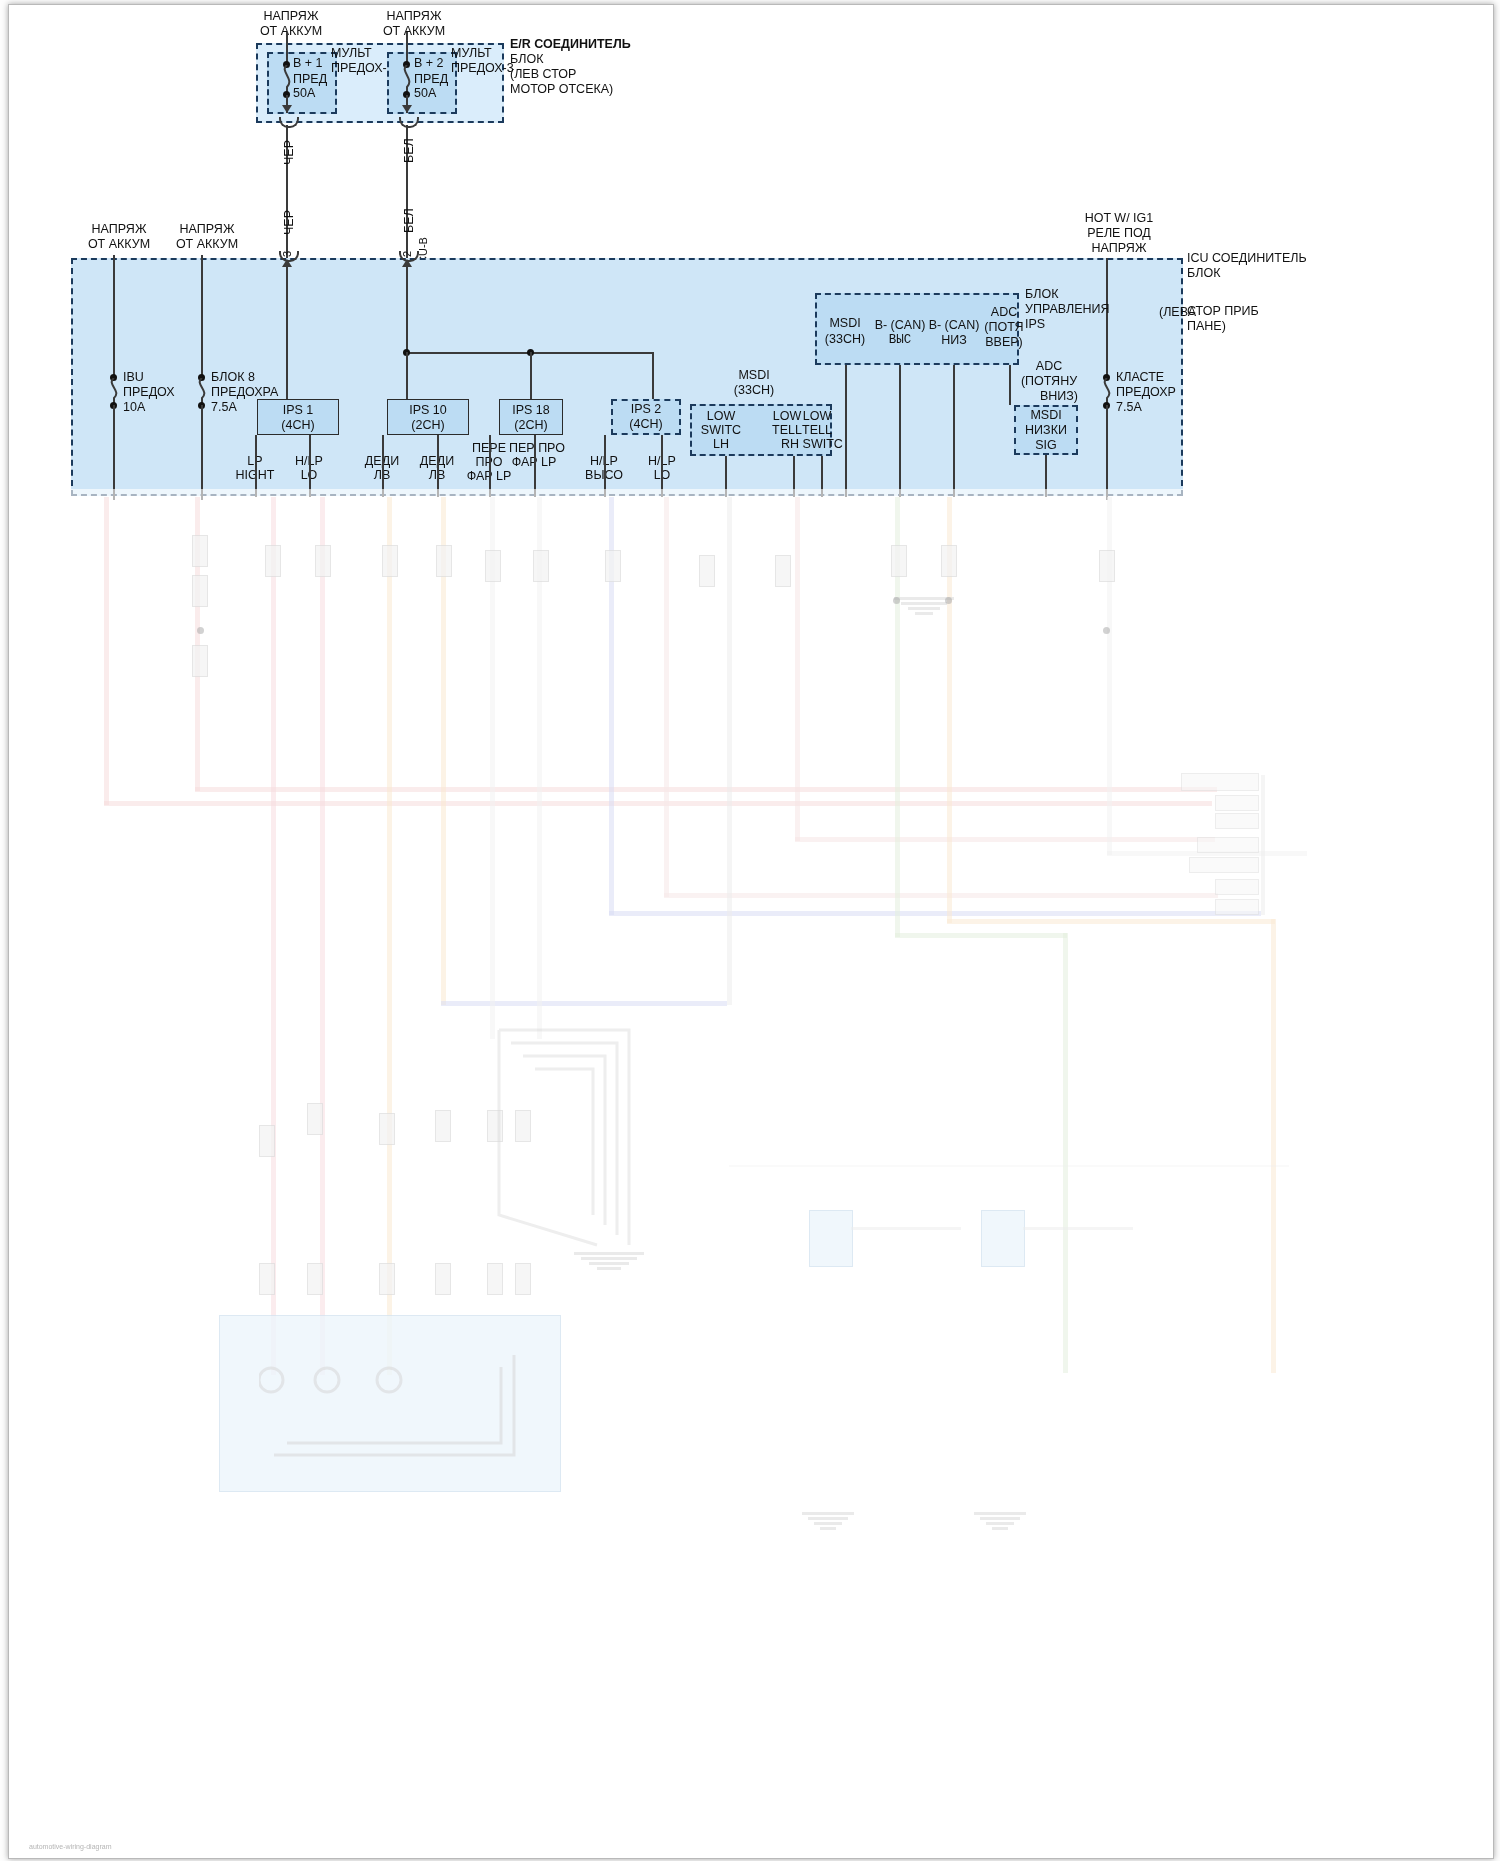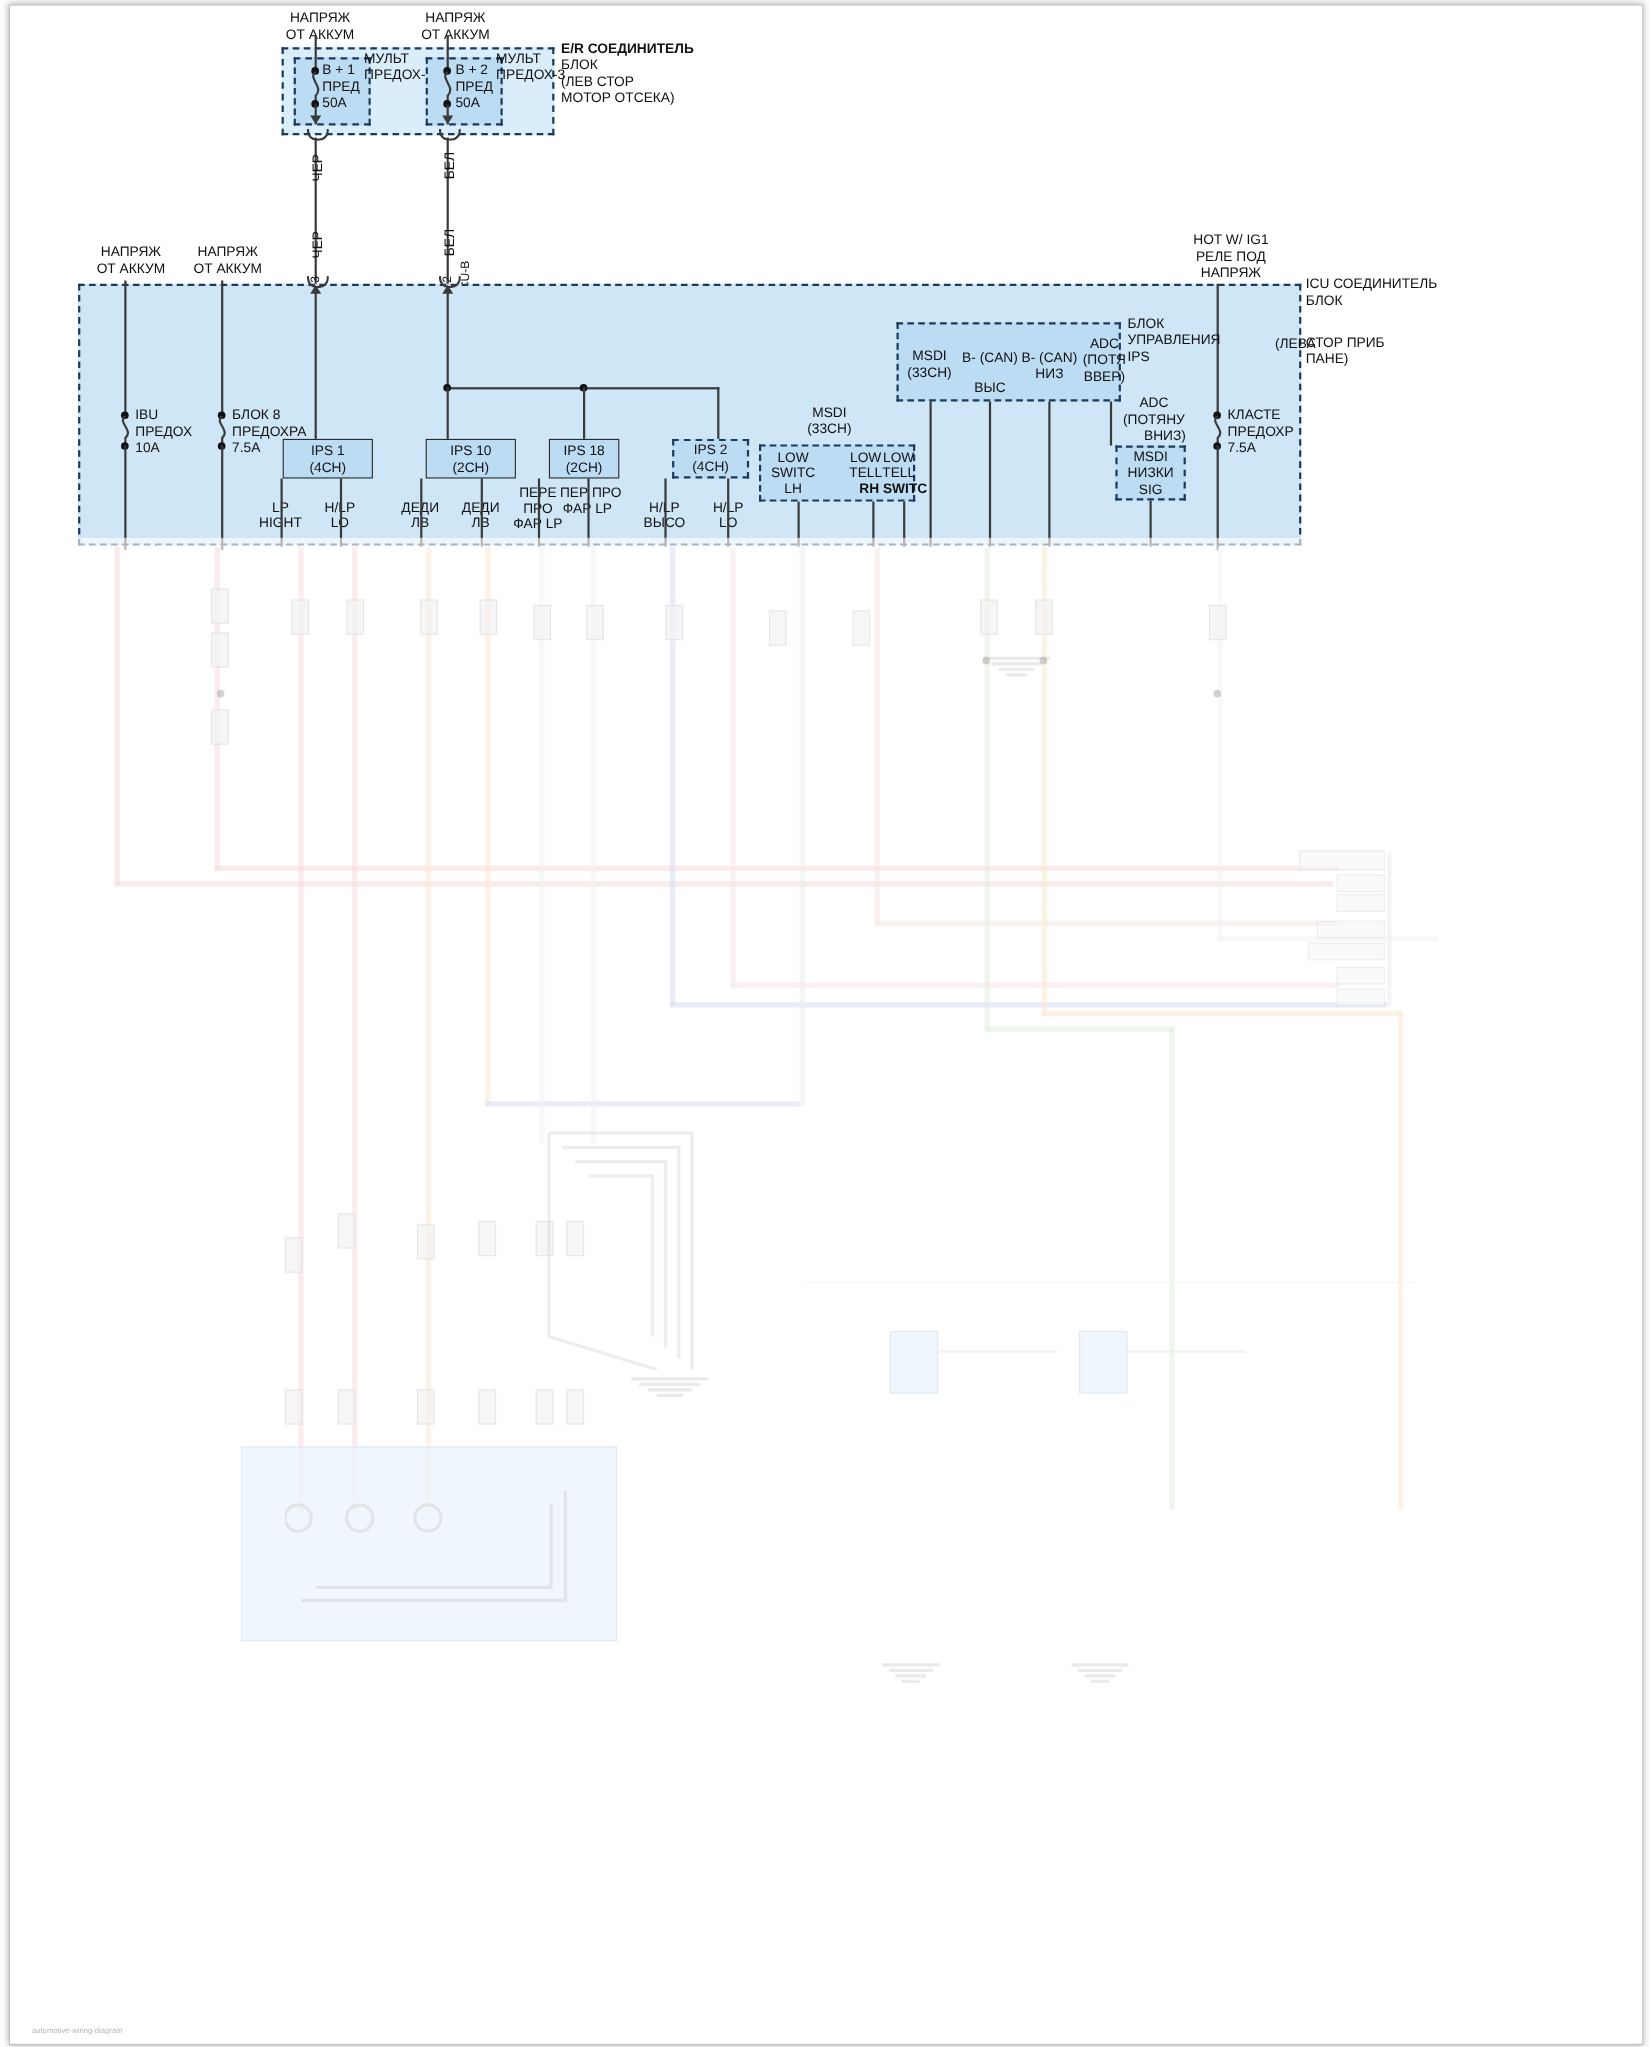--- a/index.html
+++ b/index.html
@@ -200,27 +200,27 @@
   <div class="txt c" style="left:700px;top:364px;width:90px;">MSDI</div>
   <div class="txt c" style="left:700px;top:379px;width:90px;">(33CH)</div>
   <div class="blk dash fill2" style="left:681px;top:399px;width:142px;height:52px;border-width:2px;"></div>
   <div class="txt c" style="left:686px;top:405px;width:52px;">LOW</div>
   <div class="txt c" style="left:686px;top:419px;width:52px;">SWITC</div>
   <div class="txt c" style="left:686px;top:433px;width:52px;">LH</div>
   <div class="txt c" style="left:756px;top:405px;width:44px;">LOW</div>
   <div class="txt c" style="left:756px;top:419px;width:44px;">TELL</div>
   <div class="txt c" style="left:786px;top:405px;width:44px;">LOW</div>
   <div class="txt c" style="left:786px;top:419px;width:44px;">TELL</div>
-  <div class="txt c" style="left:770px;top:433px;width:66px;font-weight:bold;">RH SWITC</div>
+  <div class="txt c" style="left:770px;top:433px;width:66px;">RH SWITC</div>
 
   <div class="blk dash fill2" style="left:806px;top:288px;width:204px;height:72px;border-width:2px;"></div>
   <div class="txt c" style="left:808px;top:312px;width:56px;">MSDI</div>
   <div class="txt c" style="left:808px;top:328px;width:56px;">(33CH)</div>
   <div class="txt c" style="left:862px;top:314px;width:58px;">B- (CAN)</div>
-  <div class="txt c" style="left:862px;top:341px;width:58px;">ВЫС</div>
+  <div class="txt c" style="left:862px;top:329px;width:58px;font-family:Liberation Mono, monospace;">ВЫС</div>
   <div class="txt c" style="left:916px;top:314px;width:58px;">B- (CAN)</div>
   <div class="txt c" style="left:916px;top:329px;width:58px;">НИЗ</div>
   <div class="txt c" style="left:970px;top:301px;width:50px;">ADC</div>
   <div class="txt c" style="left:970px;top:316px;width:50px;">(ПОТЯ</div>
   <div class="txt c" style="left:970px;top:331px;width:50px;">ВВЕР)</div>
 
   <div class="txt" style="left:1016px;top:283px;">БЛОК</div>
   <div class="txt" style="left:1016px;top:298px;">УПРАВЛЕНИЯ</div>
   <div class="txt" style="left:1016px;top:313px;">IPS</div>
 

